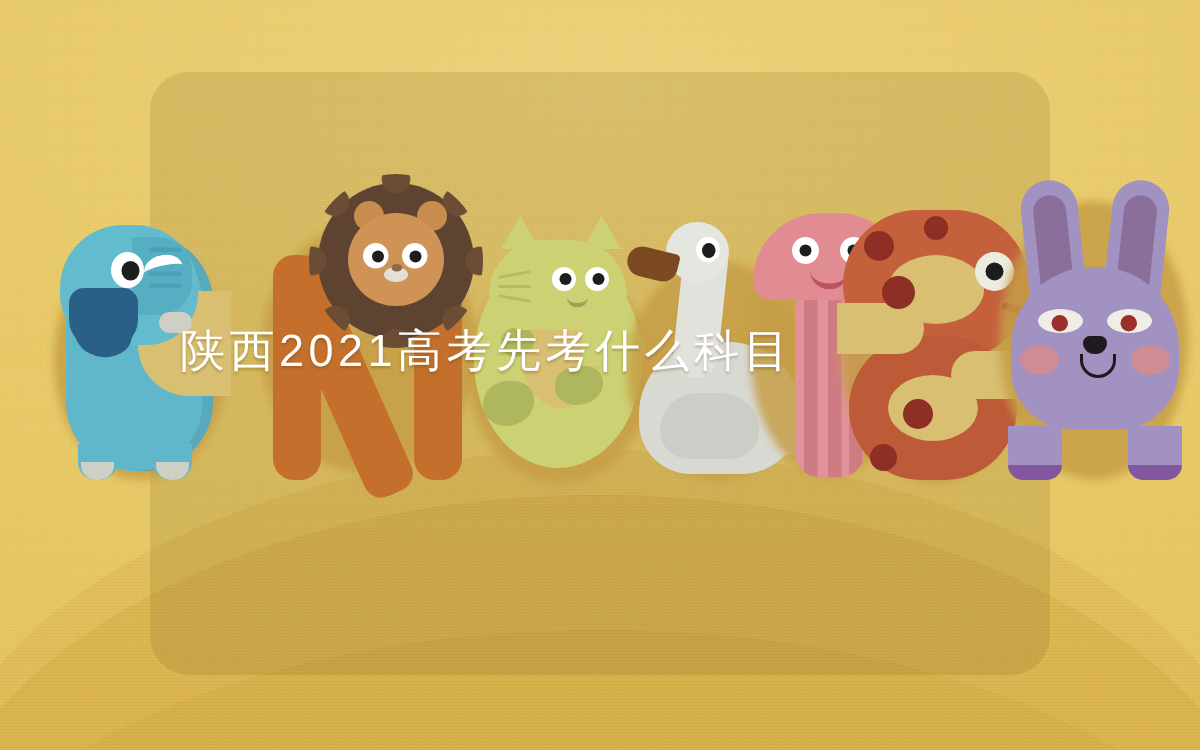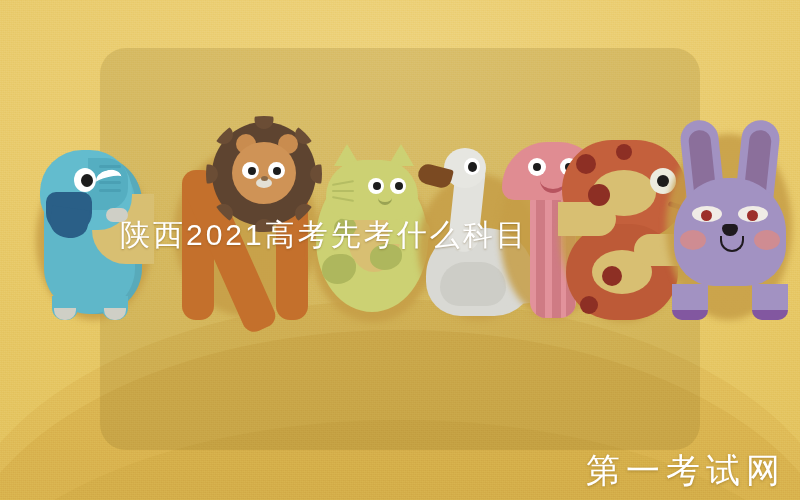--- a/index.html
+++ b/index.html
@@ -610,15 +610,14 @@
         </div>
       <div class="rab-leg" style="right:4px;">
           <i></i>
         </div>
     </div>
 
   </div>
 
   <div class="headline">陕西2021高考先考什么科目</div>
 
-  <div class="watermark">第一考试网</div>
 
 </div>
 
 </body></html>

